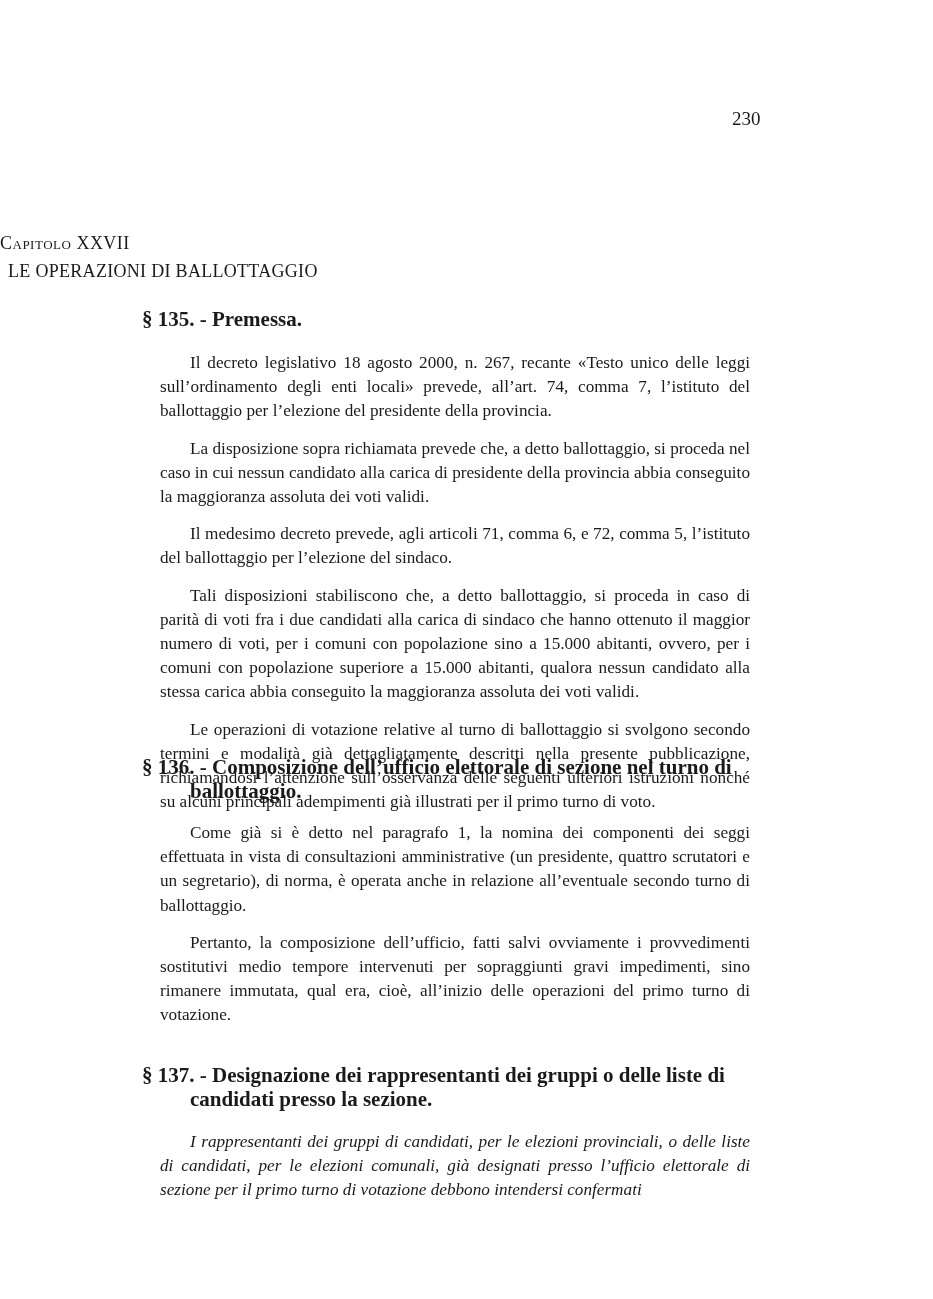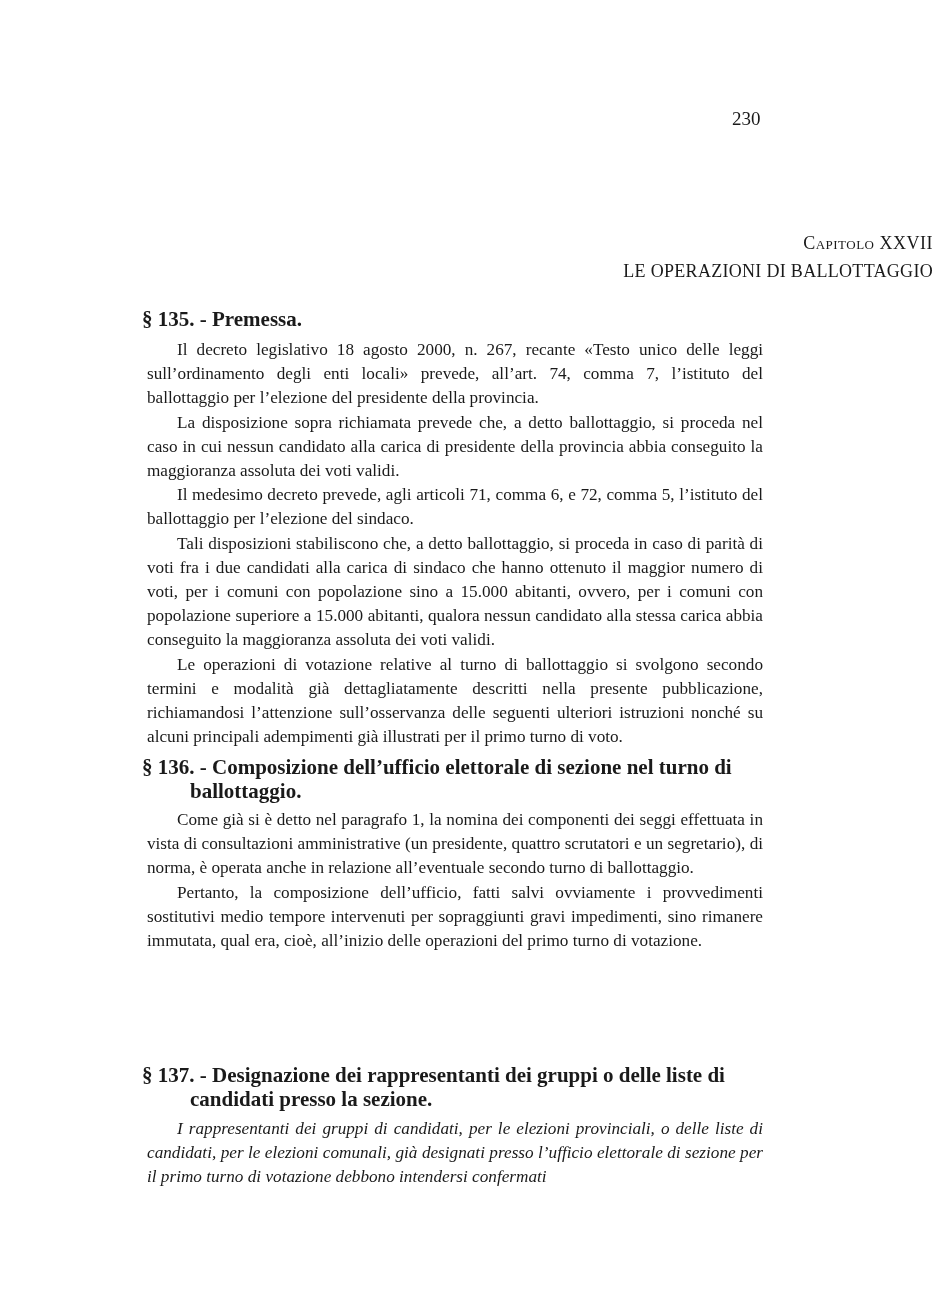--- a/index.html
+++ b/index.html
@@ -1,25 +1,25 @@
 <!DOCTYPE html>
 <html><head>
 <meta charset="utf-8">
 <style>
   html, body { margin: 0; padding: 0; background: #ffffff; }
   body { width: 933px; height: 1299px; position: relative; overflow: hidden;
          font-family: "Liberation Serif", "DejaVu Serif", serif; color: #1a1a1a; }
   .page-number { position: absolute; top: 108px; left: 732px; font-size: 19px; }
-  .chapter { position: absolute; top: 230px; left: 0; width: 933px; text-align: right; }
+  .chapter { position: absolute; top: 230px; left: 0; width: 933px; text-align: left; }
   .chapter-label { font-size: 18px; letter-spacing: 0.5px; font-variant: small-caps; line-height: 26px; }
   .chapter-title { font-size: 18px; letter-spacing: 0.3px; line-height: 30px; margin-left: 8px; }
   .content { position: absolute; left: 147px; width: 616px; font-size: 17.2px; line-height: 24.2px; text-align: justify; }
   .heading { font-weight: bold; position: absolute; left: 142px; width: 616px; font-size: 21px; line-height: 24px; }
   .heading.hang { padding-left: 48px; text-indent: -48px; }
-  .para { text-indent: 30px; margin: 0; }
+  .para { text-indent: 30px; margin: 13px; }
 </style>
 </head>
 <body>
 
 <div class="page-number">230</div>
 
 <div class="chapter">
   <div class="chapter-label">Capitolo XXVII</div>
   <div class="chapter-title">LE OPERAZIONI DI BALLOTTAGGIO</div>
 </div>

